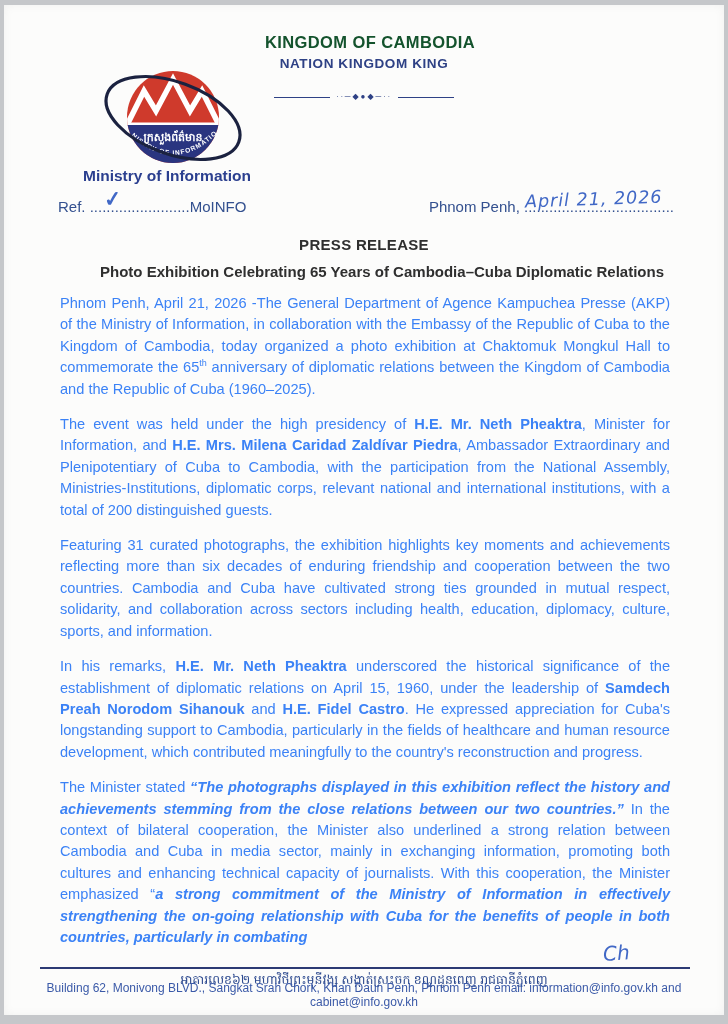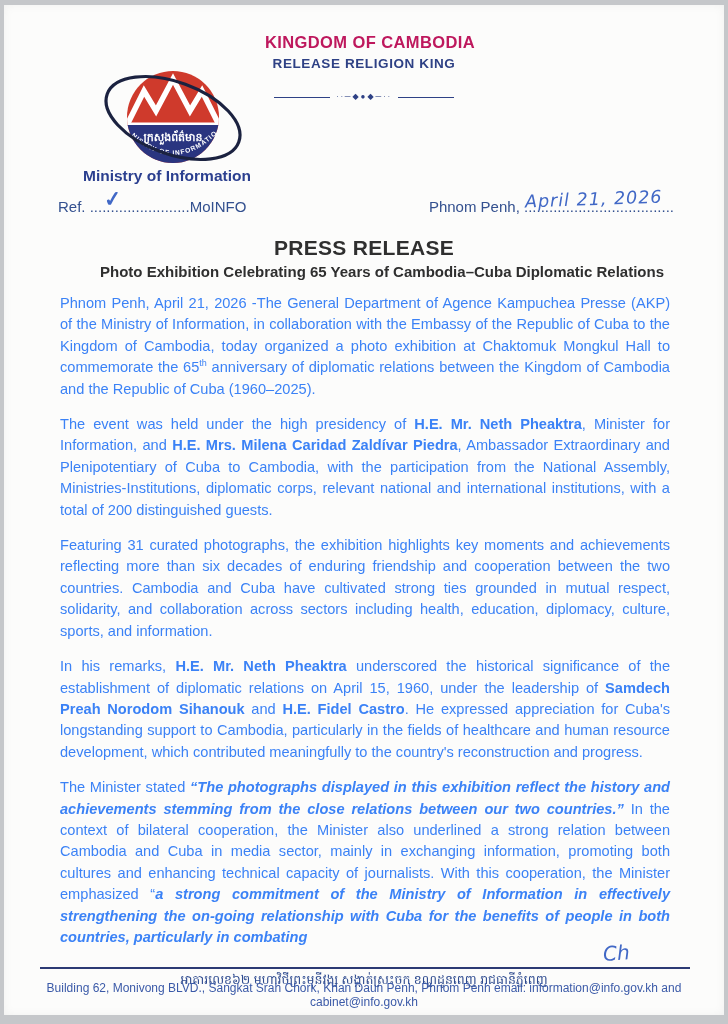--- a/index.html
+++ b/index.html
@@ -3,21 +3,21 @@
 <meta charset="utf-8">
 <style>
   html,body{margin:0;padding:0;}
   body{width:728px;height:1024px;font-family:"Liberation Sans",sans-serif;}
   .scan{position:relative;width:728px;height:1024px;background:#c5c7ca;overflow:hidden;}
   .paper{position:absolute;left:4px;right:4px;top:5px;bottom:9px;background:#fcfcfb;
          box-shadow:inset 0 0 10px rgba(0,0,0,0.05);}
 
   
   .kingdom{position:absolute;top:28px;left:12px;right:0;text-align:center;
-           font-weight:bold;font-size:16.5px;letter-spacing:.4px;color:#be185d;}
+           font-weight:bold;font-size:16.5px;letter-spacing:.4px;color:#14532d;}
   .motto{position:absolute;top:51px;left:0;right:0;text-align:center;
          font-weight:bold;font-size:13.5px;letter-spacing:.6px;color:#2e4185;}
   .divider{position:absolute;top:88px;left:0;right:0;display:flex;
            justify-content:center;align-items:center;color:#2e4185;}
   .divider .line{width:56px;border-top:1.5px solid #2e4185;}
   .divider .orn{font-size:8px;letter-spacing:2px;margin:0 6px;line-height:8px;color:#2e4185;}
 
   
   .logo{position:absolute;left:74px;top:52px;width:190px;height:120px;font-weight:bold;}
   .ministry-label{position:absolute;top:162px;left:79px;font-weight:bold;
@@ -29,21 +29,21 @@
   .ref-left{position:relative;}
   .ref-check{position:absolute;left:46px;top:-11px;color:#4168c6;font-size:21px;
              transform:rotate(-6deg);font-weight:bold;}
   .date-right{position:relative;white-space:nowrap;}
   .date-hand{position:absolute;left:96px;top:-9px;color:#4168c6;font-size:17.5px;
              font-style:italic;font-family:"DejaVu Sans",sans-serif;
              transform:rotate(-2deg);letter-spacing:1px;white-space:nowrap;}
 
   
   .title{position:absolute;top:231px;left:0;right:0;text-align:center;
-         font-weight:bold;font-size:21px;color:#2f2f2f;letter-spacing:.3px;}
+         font-weight:bold;font-size:15px;color:#2f2f2f;letter-spacing:.3px;}
   .subtitle{position:absolute;top:258px;left:0;right:0;text-align:center;
             font-weight:bold;font-size:15px;color:#2f2f2f;padding-left:36px;}
 
   
   .bodytext{position:absolute;top:288px;left:56px;right:54px;
             font-size:14.6px;line-height:21.4px;color:#3b82f6;text-align:justify;}
   .bodytext p{margin:0 0 14px 0;}
   .bodytext sup{font-size:9px;vertical-align:super;line-height:0;}
 
   
@@ -56,21 +56,21 @@
   .footer-english{position:absolute;bottom:6px;left:0;right:0;text-align:center;
                   font-size:12px;color:#3b5aa8;}
 </style>
 </head>
 <body>
 
 <div class="scan">
   <div class="paper">
 
     <div class="kingdom">KINGDOM OF CAMBODIA</div>
-    <div class="motto">RELEASE RELIGION KING</div>
+    <div class="motto">NATION KINGDOM KING</div>
 
     <div class="divider">
       <span class="line"></span>
       <span class="orn">∙∙─◆●◆─∙∙</span>
       <span class="line"></span>
     </div>
 
     <div class="logo">
       <svg width="190" height="120" viewBox="0 0 190 120">
         <defs>

